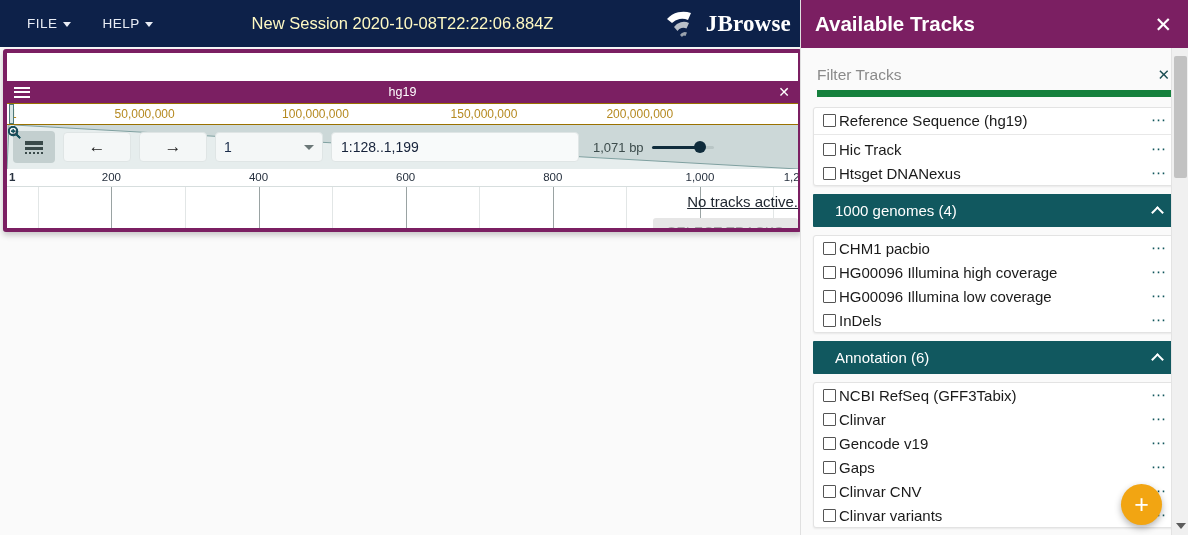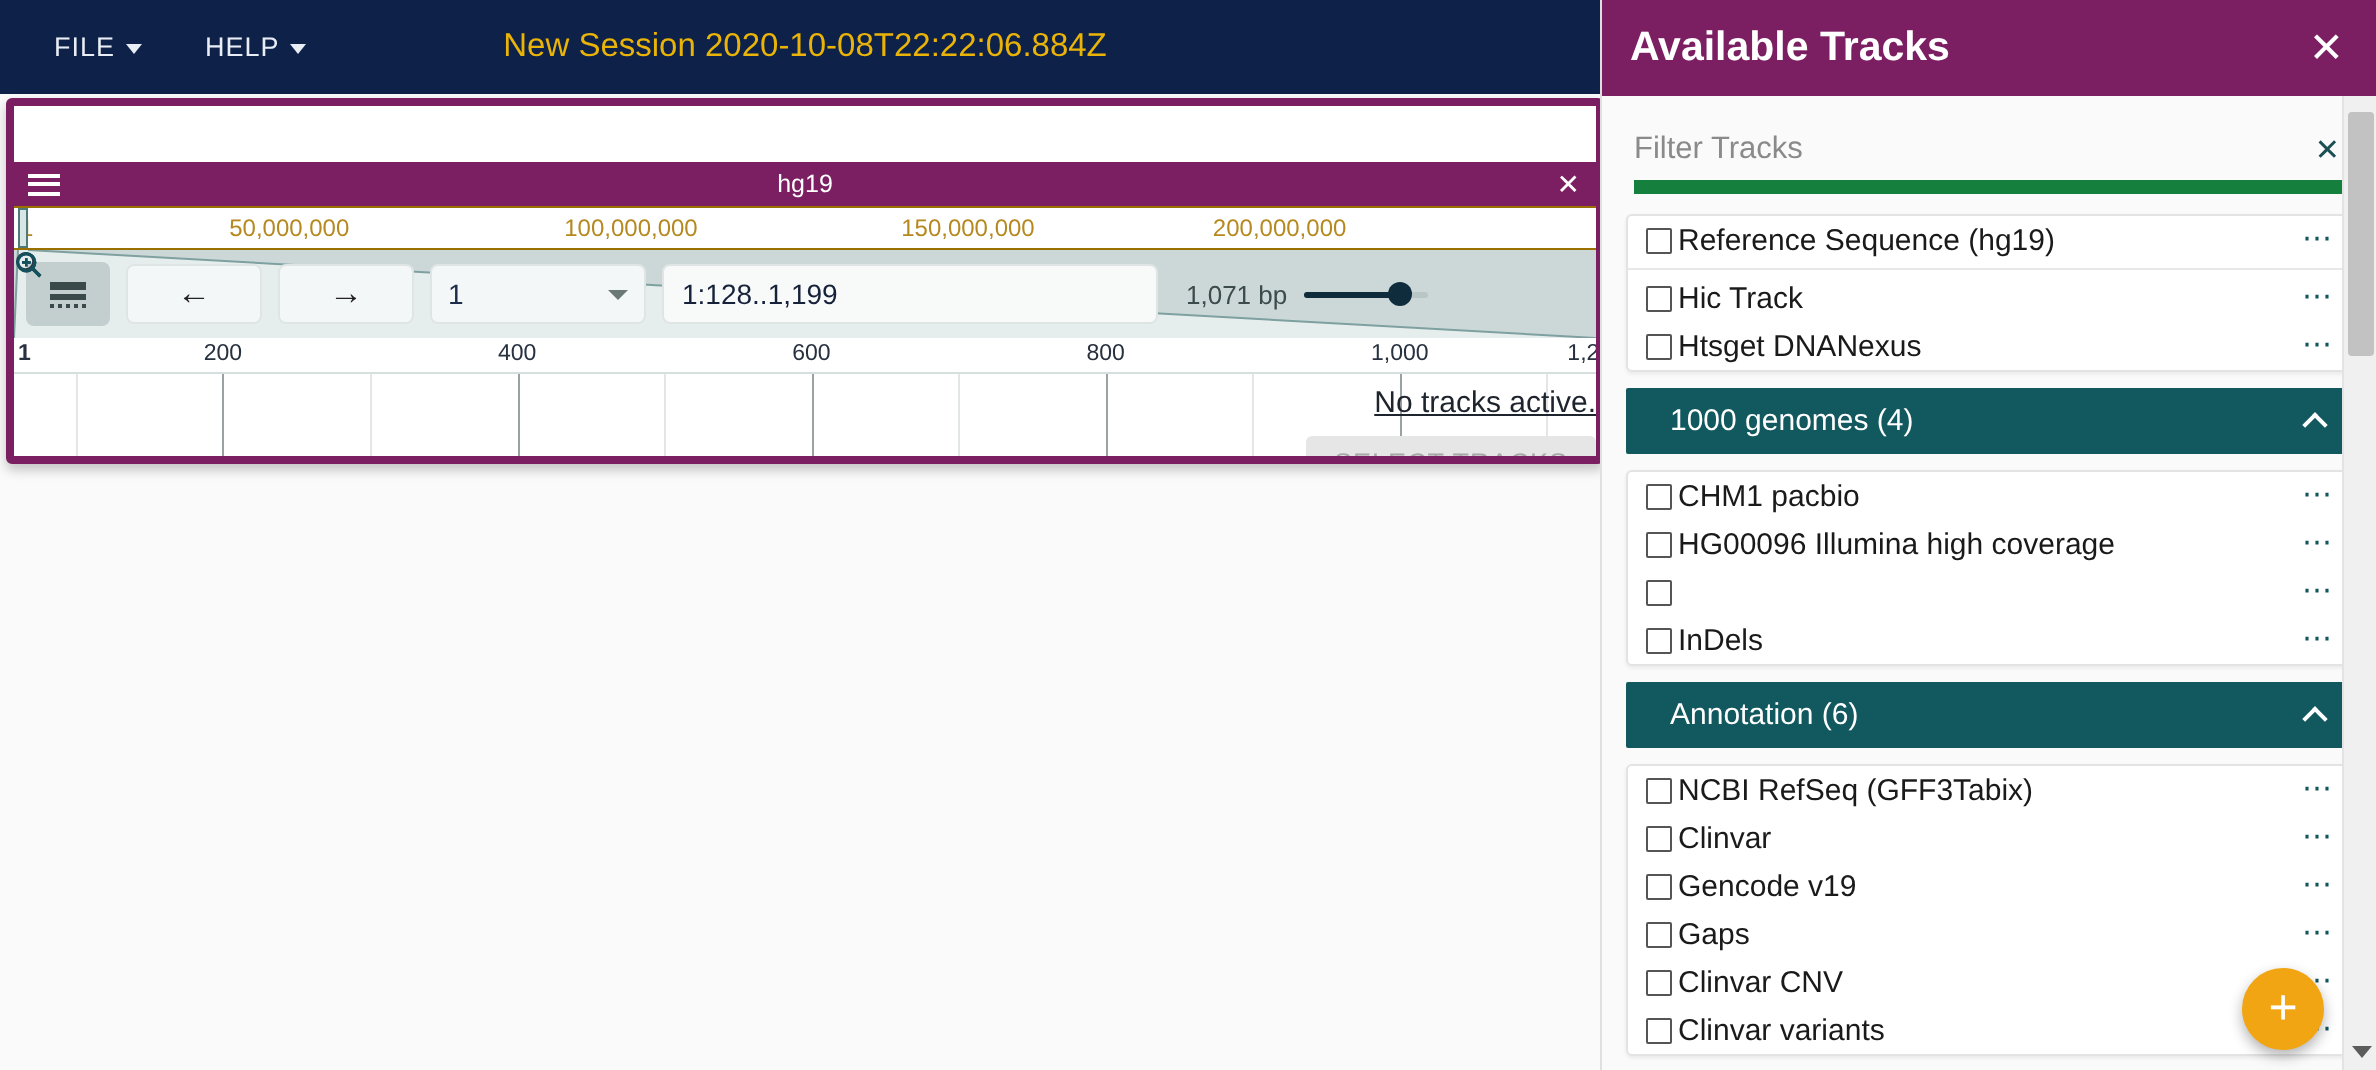--- a/index.html
+++ b/index.html
@@ -22,21 +22,21 @@
     cursor: pointer;
   }
   .menu-btn:first-child { margin-left: 18px; }
   .caret-dn {
     width: 0; height: 0; border-left: 4.5px solid transparent;
     border-right: 4.5px solid transparent; border-top: 5px solid #e9edf5;
     display: inline-block; margin-top: 1px;
   }
   .session-title {
     position: absolute; left: 0; right: 0; text-align: center;
-    color: #eab308; font-size: 16.5px; pointer-events: none;
+    color: #fef9c3; font-size: 16.5px; pointer-events: none;
   }
   .brand {
     position: absolute; right: 14px; top: 0; height: 47px;
     display: flex; align-items: center; gap: 7px;
   }
   .brand-word { color: #ffffff; font-size: 23px; font-weight: bold;
     font-family: "Liberation Serif", serif; letter-spacing: .2px; }
 
   
   .view-panel {
@@ -227,20 +227,28 @@
   <div class="appbar">
     <div class="menu-btn">
       <span>FILE</span>
       <span class="caret-dn"></span>
     </div>
     <div class="menu-btn">
       <span>HELP</span>
       <span class="caret-dn"></span>
     </div>
     <div class="session-title">New Session 2020-10-08T22:22:06.884Z</div>
+    <div class="brand">
+      <svg width="34" height="28" viewBox="0 0 34 28">
+        <path d="M2,9 A22,22 0 0 1 26,3 L23,10 A14,14 0 0 0 7,13 Z" fill="#ffffff"></path>
+        <path d="M9,17 A12,12 0 0 1 24,13 L21.5,18.5 A7,7 0 0 0 12.5,21 Z" fill="#b9bfc7"></path>
+        <path d="M15,25 A5.5,5.5 0 0 1 22,22.5 L20.5,26 A2.5,2.5 0 0 0 17,27 Z" fill="#9aa2ad"></path>
+      </svg>
+      <span class="brand-word">JBrowse</span>
+    </div>
   </div>
 
   <div class="view-panel">
 
     <div class="view-titlebar">
       <div class="vt-hamburger">
           <i></i>
           <i></i>
           <i></i>
         </div>
@@ -378,20 +386,21 @@
             <span class="tr-label">CHM1 pacbio</span>
             <span class="tr-dots">⋯</span>
           </div>
           <div class="track-row">
             <span class="cbox"></span>
             <span class="tr-label">HG00096 Illumina high coverage</span>
             <span class="tr-dots">⋯</span>
           </div>
           <div class="track-row">
             <span class="cbox"></span>
+            <span class="tr-label">HG00096 Illumina low coverage</span>
             <span class="tr-dots">⋯</span>
           </div>
           <div class="track-row">
             <span class="cbox"></span>
             <span class="tr-label">InDels</span>
             <span class="tr-dots">⋯</span>
           </div>
         </div>
 
         <div class="cat-header">

